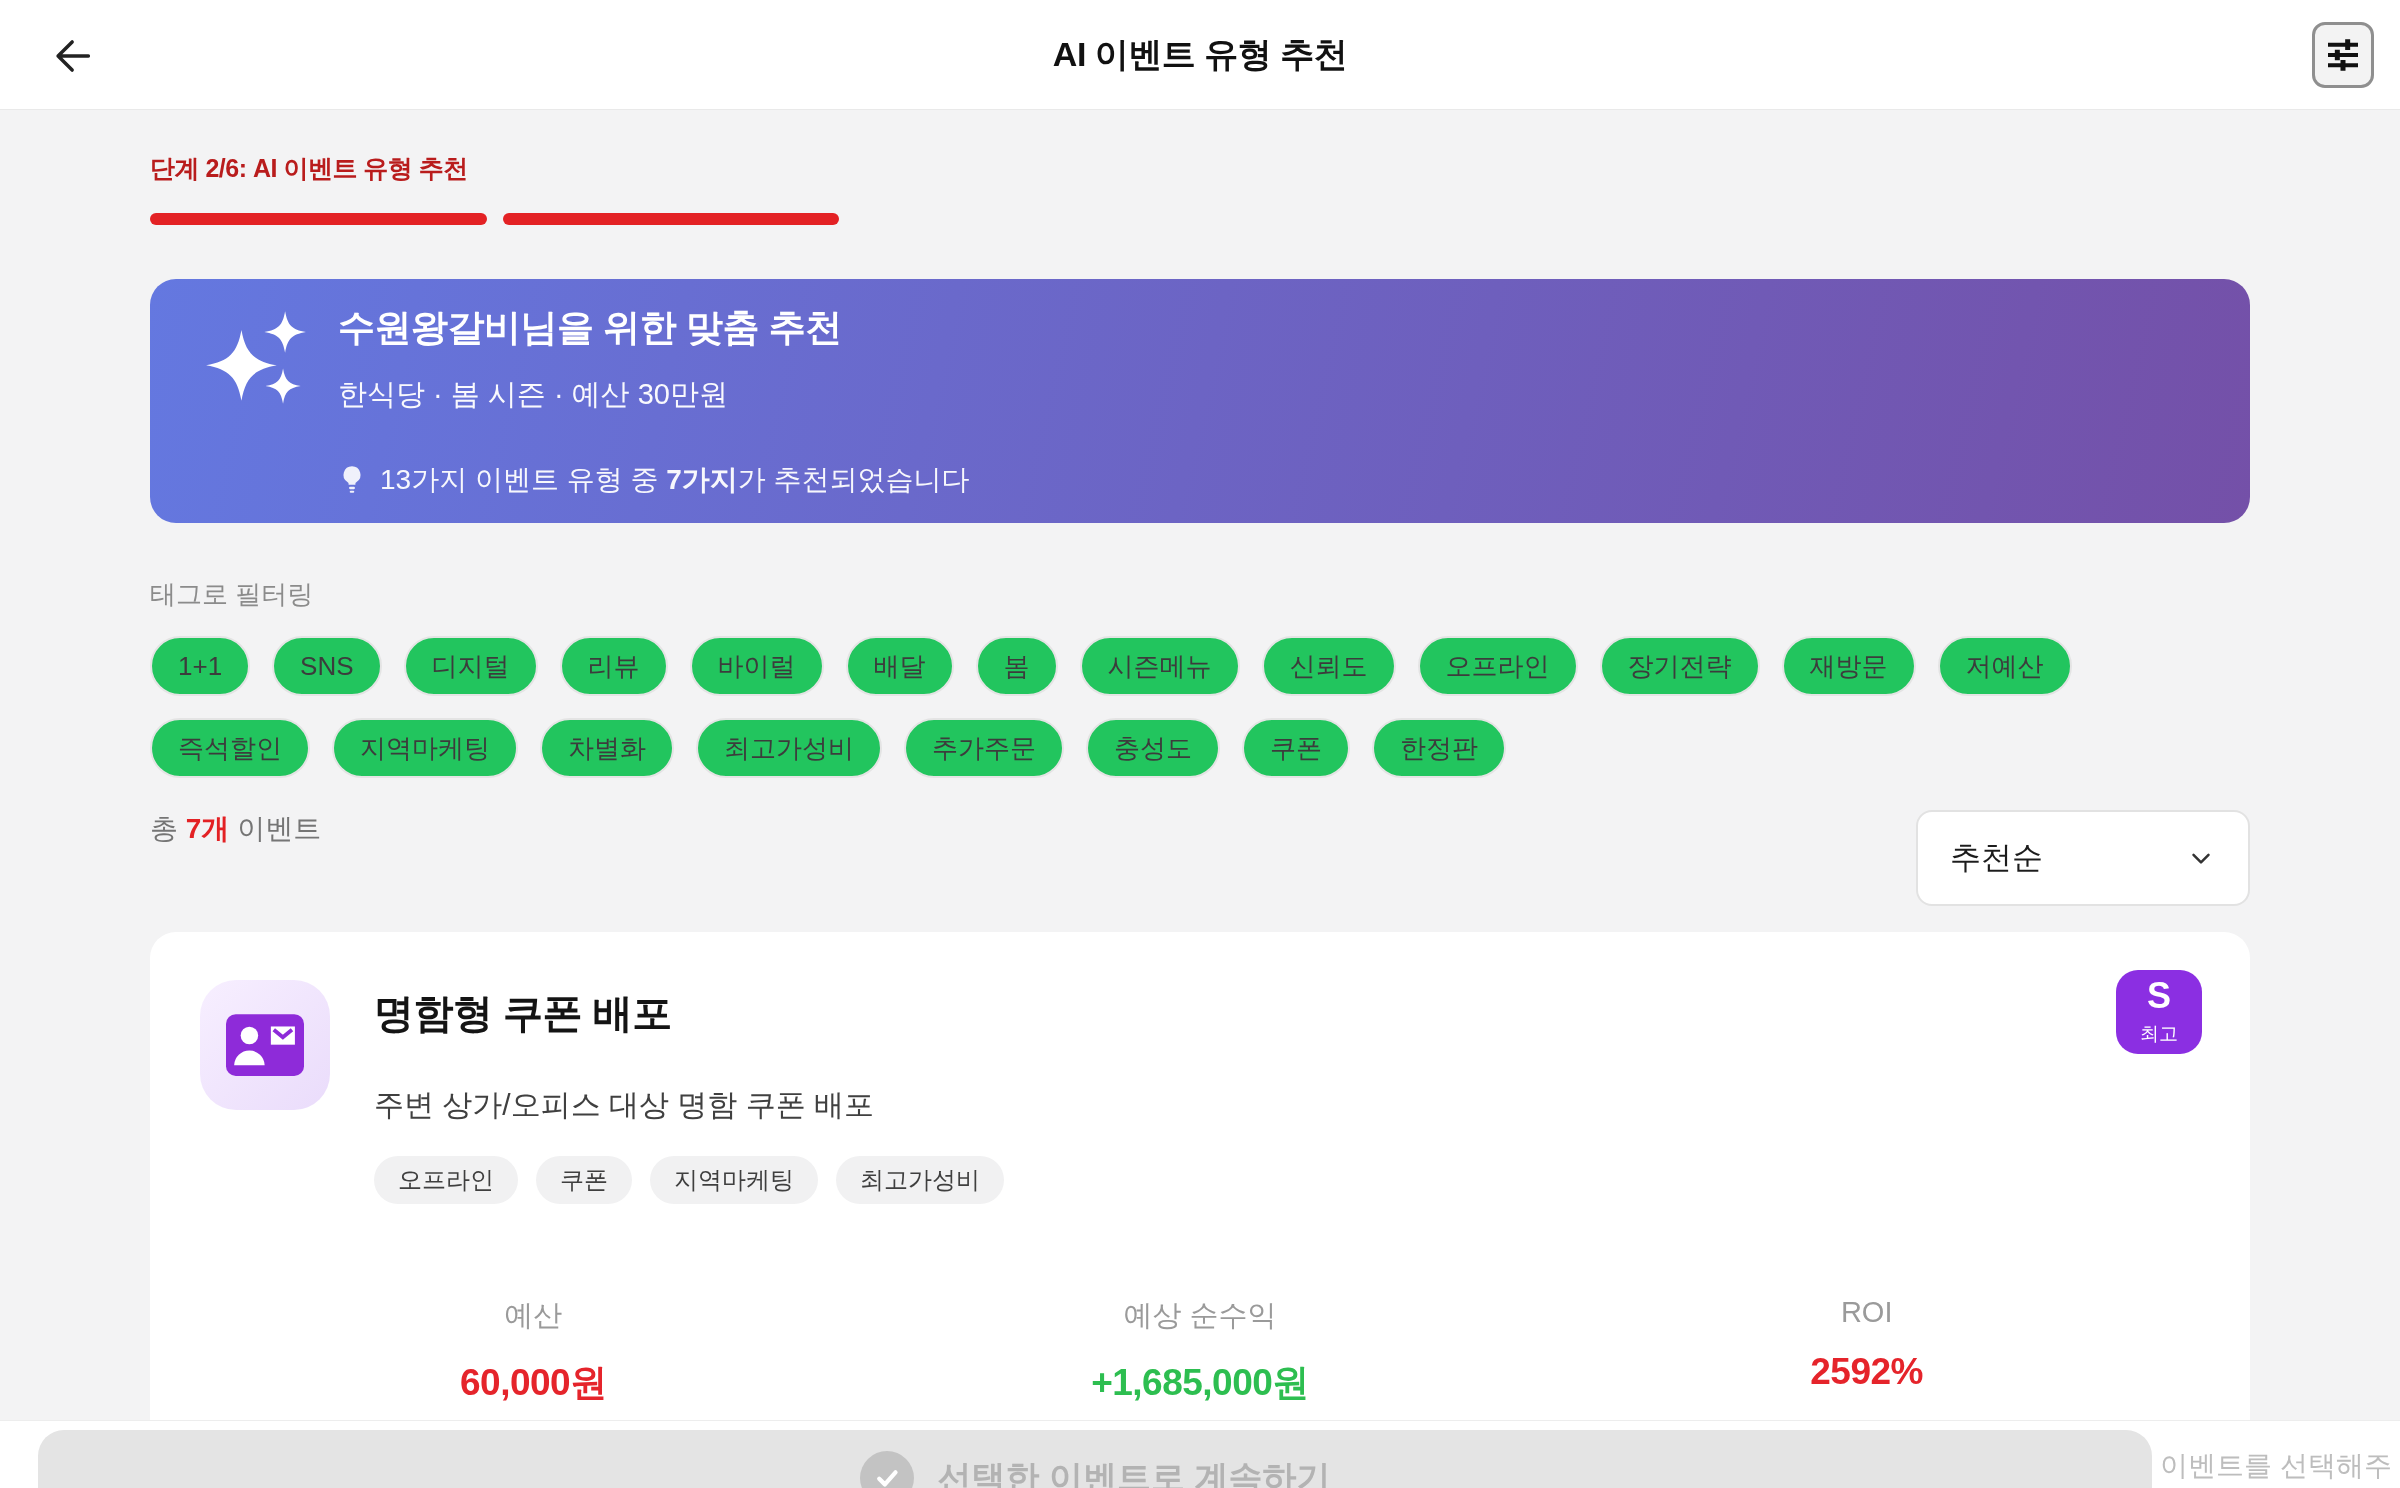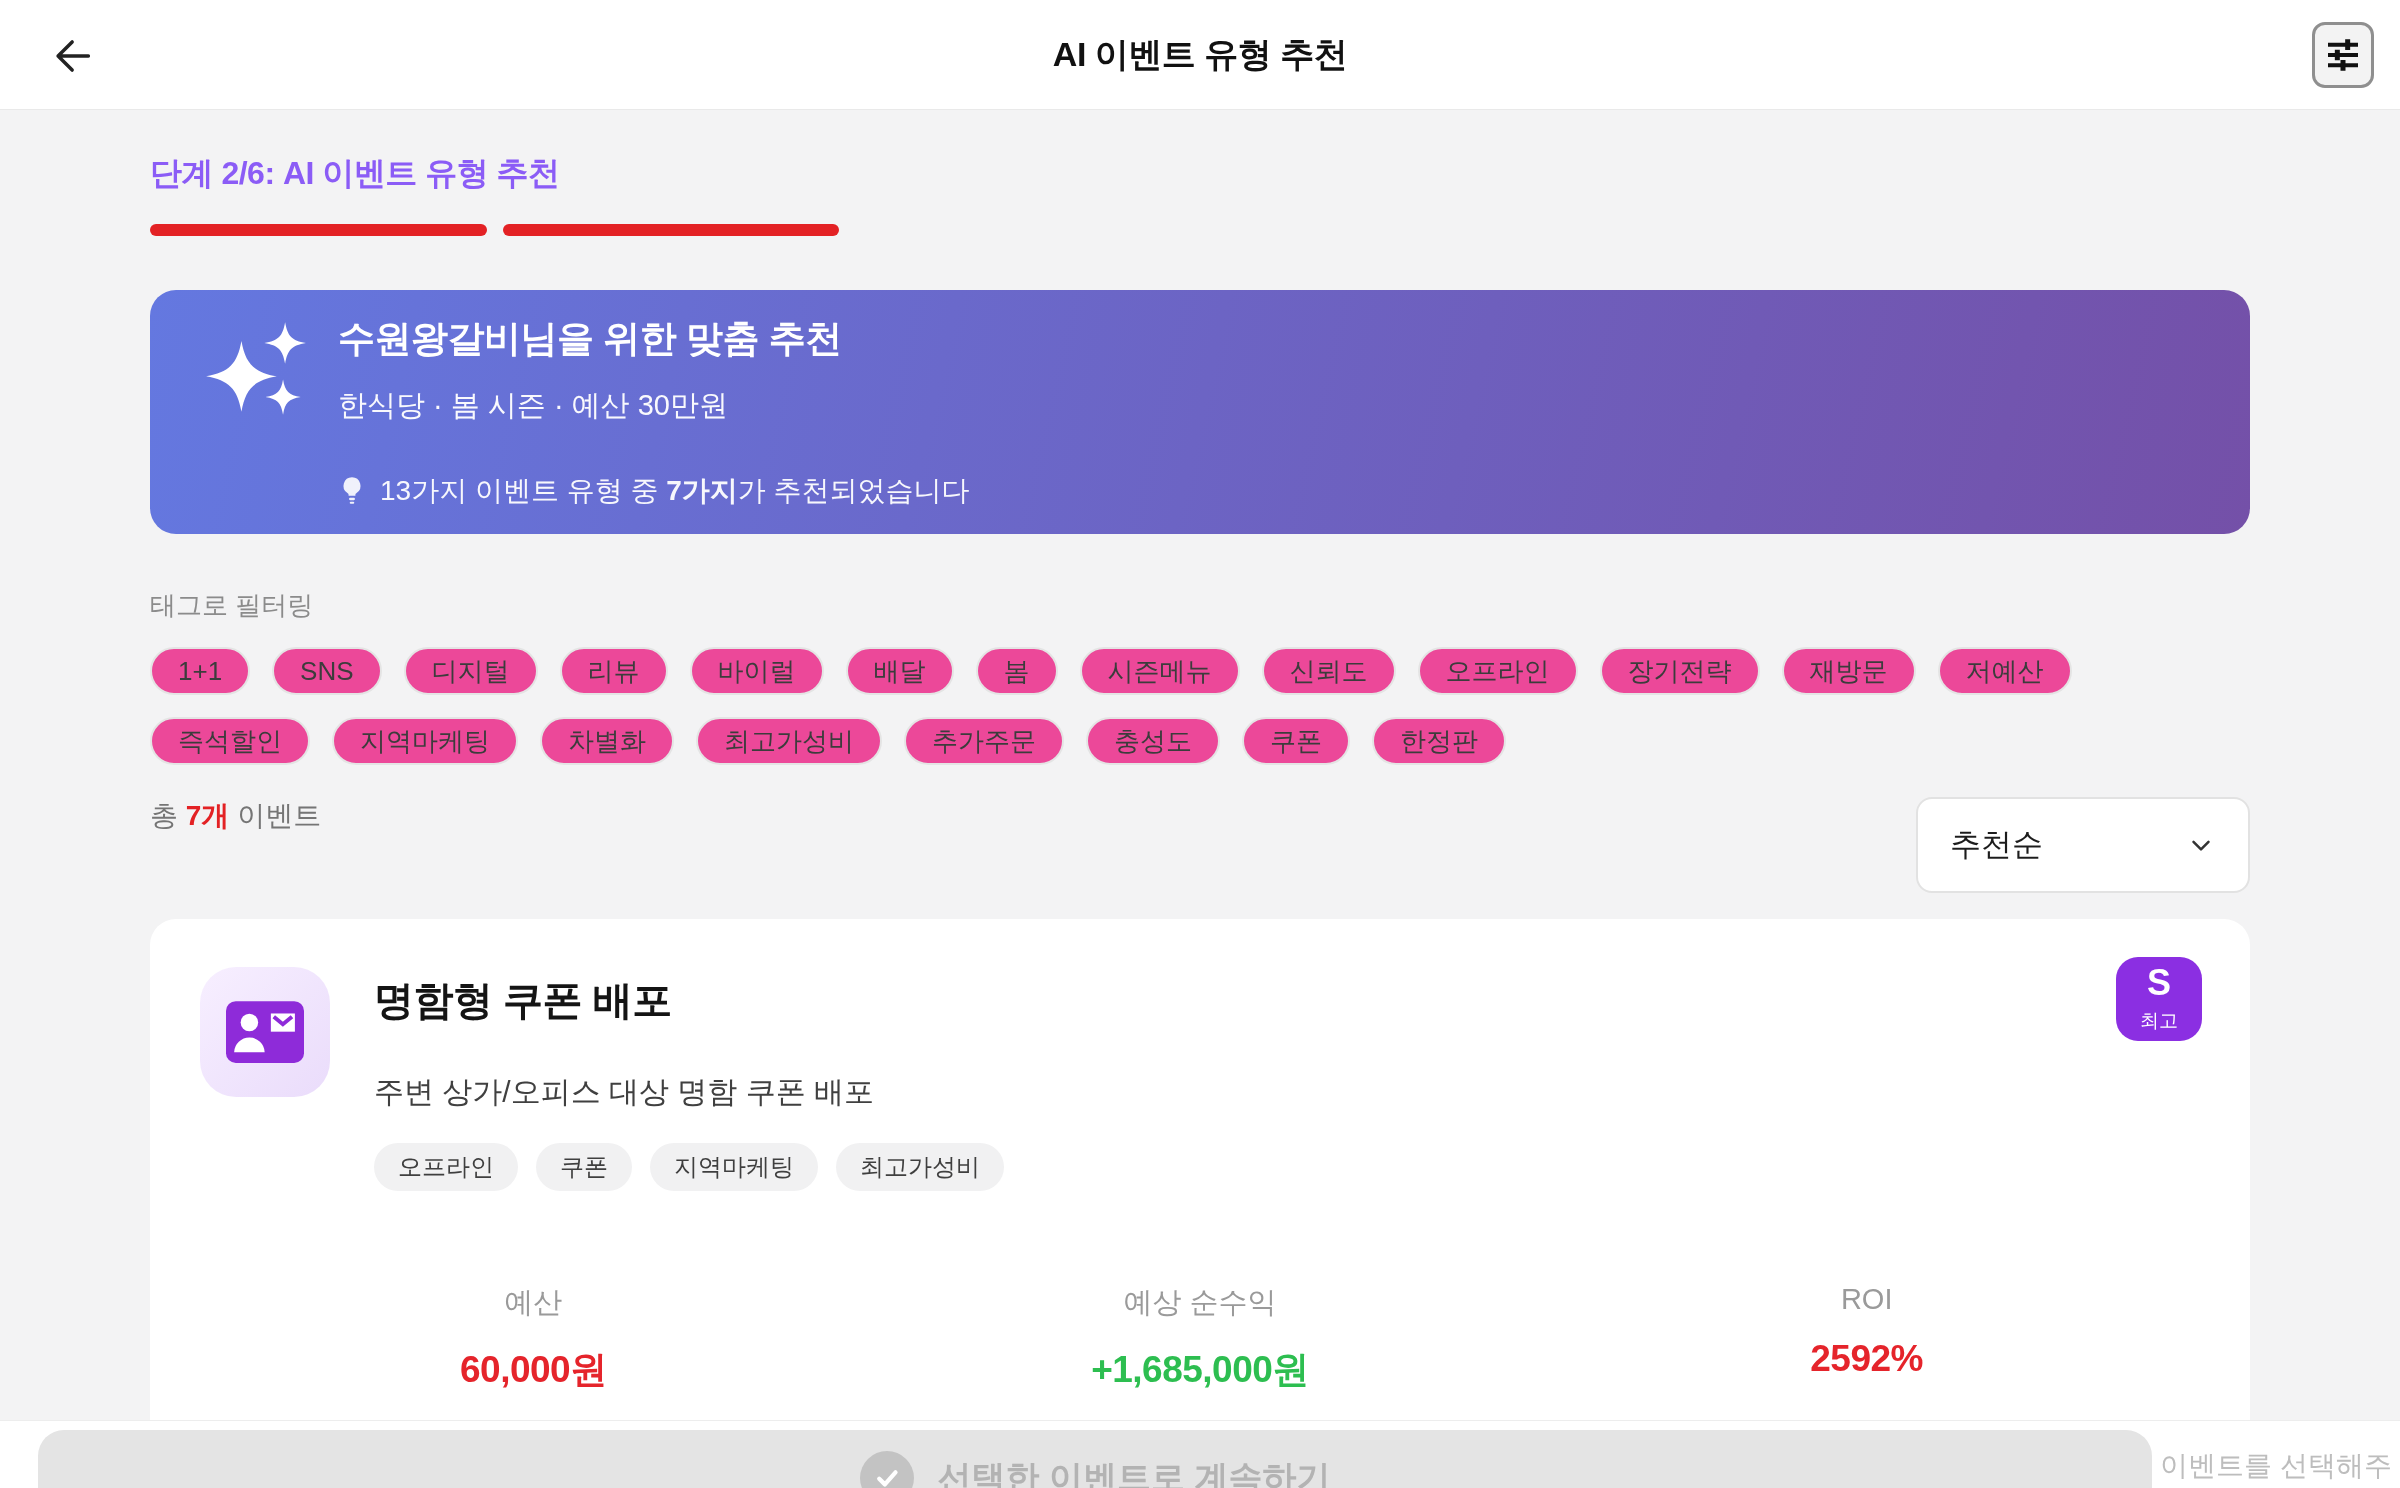--- a/index.html
+++ b/index.html
@@ -20,39 +20,39 @@
     background: none; border: none; cursor: pointer; display: flex; align-items: center;
   }
   .page-title { font-size: 34px; font-weight: 700; color: #111; letter-spacing: -0.5px; }
   .filter-btn {
     position: absolute; right: 26px; top: 22px; width: 62px; height: 66px;
     background: #f3f3f3; border: 3px solid #8f8f8f; border-radius: 13px;
     display: flex; align-items: center; justify-content: center; cursor: pointer;
   }
   
   main { padding: 42px 150px 0; }
-  .step-label { font-size: 32px; font-weight: 700; color: #8b5cf6; letter-spacing: -0.5px; }
+  .step-label { font-size: 25px; font-weight: 700; color: #b91c1c; letter-spacing: -0.5px; }
   .progress { display: flex; gap: 16px; margin-top: 28px; }
   .seg { flex: 1; height: 12px; border-radius: 6px; background: transparent; }
   
   .banner {
     margin-top: 54px; border-radius: 26px; padding: 24px 54px;
     background: linear-gradient(103deg, #6478e0 0%, #7450a8 100%);
     display: flex; gap: 30px; color: #fff;
   }
   .sparkles { width: 104px; height: 104px; flex: none; margin-top: 2px; }
   .banner-title { font-size: 37px; font-weight: 700; letter-spacing: -0.5px; }
   .banner-sub { margin-top: 22px; font-size: 29px; opacity: 0.96; }
   .banner-note { margin-top: 46px; display: flex; align-items: center; gap: 14px; font-size: 28px; opacity: 0.95; }
   .banner-note b { font-weight: 700; }
   
   .filter-label { margin-top: 54px; font-size: 26px; color: #8b8b8b; }
   .tags { margin-top: 24px; display: flex; flex-wrap: wrap; gap: 22px; }
   .tag-pill {
-    height: 48px; padding: 0 26px; background: #ec4899; border: 2px solid #e4e4e4;
+    height: 60px; padding: 0 26px; background: #22c55e; border: 2px solid #e4e4e4;
     border-radius: 32px; font-size: 26px; color: #3c3c3c; font-weight: 500;
     font-family: inherit; cursor: pointer; display: flex; align-items: center; text-align: center;
   }
   
   .results-row { margin-top: 32px; display: flex; justify-content: space-between; align-items: flex-start; gap: 36px; }
   .count { font-size: 28px; color: #757575; }
   .count .red { color: #e32124; font-weight: 700; }
   .sort-dd {
     width: 334px; height: 96px; background: #fff; border: 2px solid #e2e2e2; border-radius: 16px;
     display: flex; align-items: center; justify-content: space-between; padding: 0 32px;

